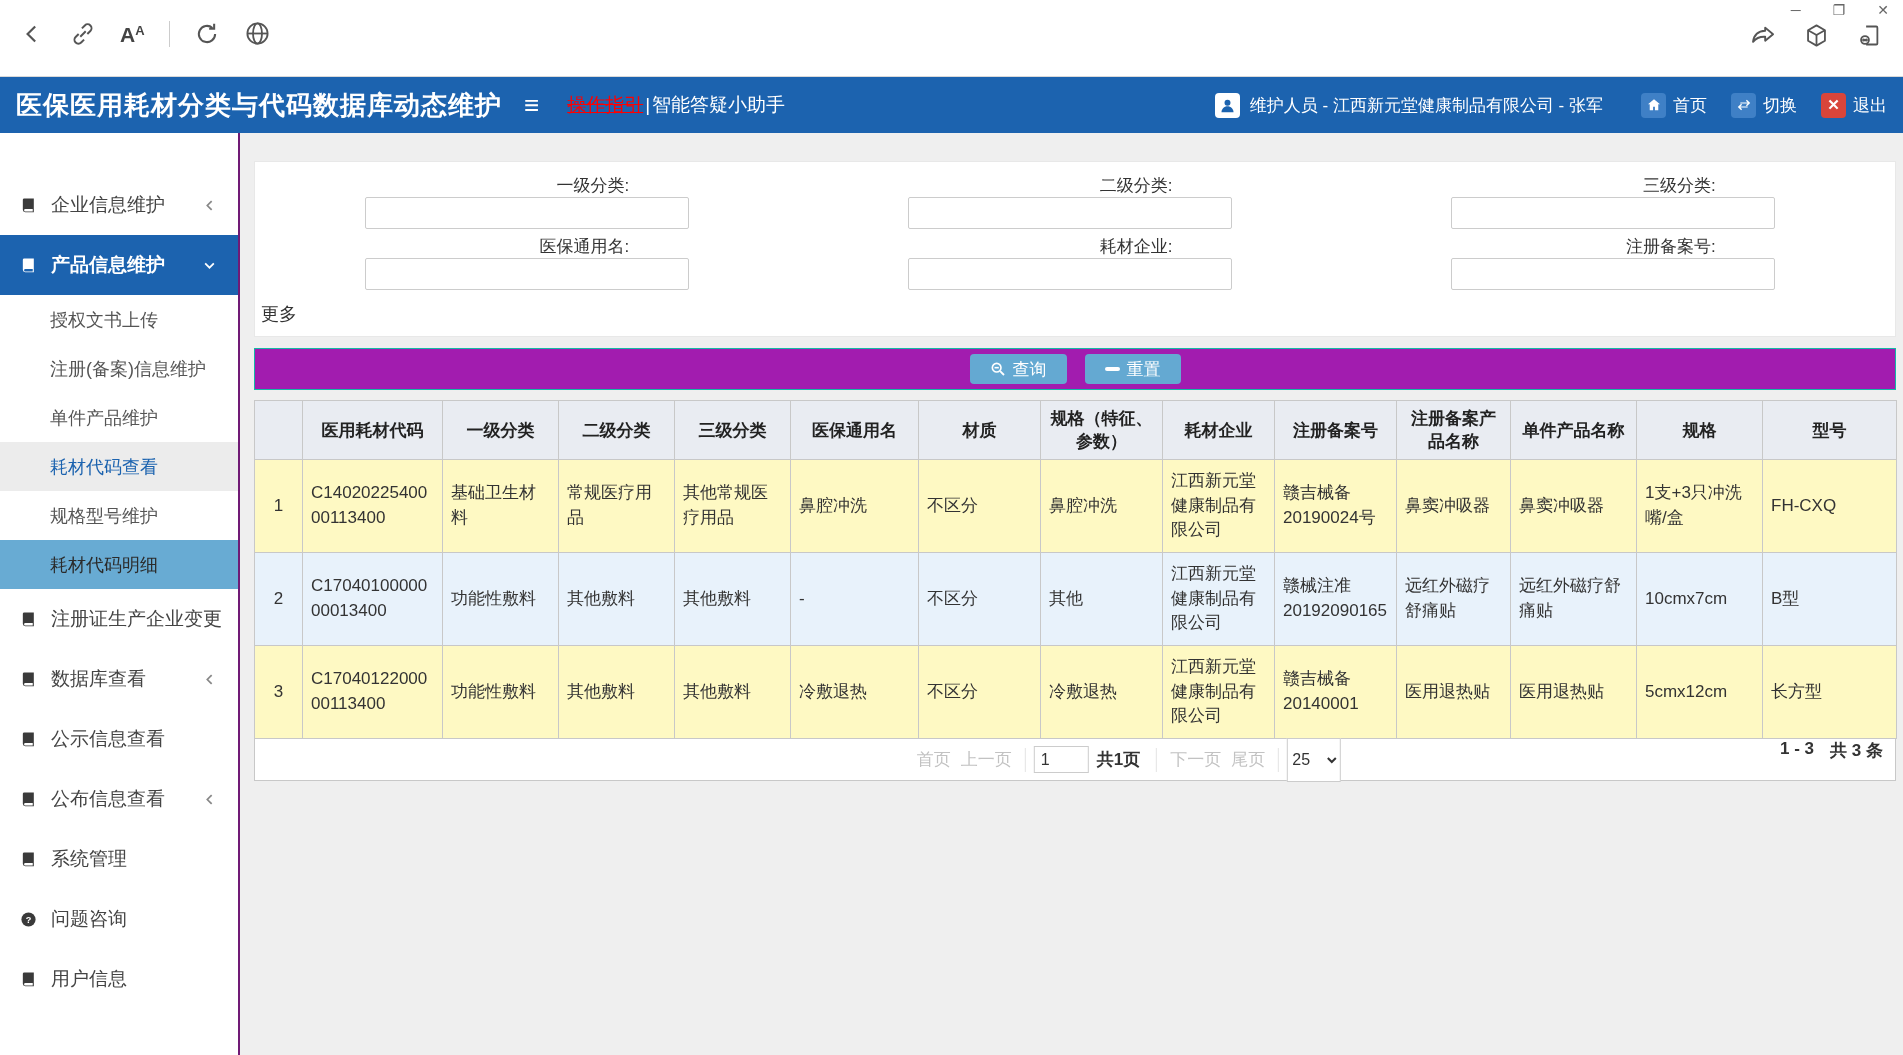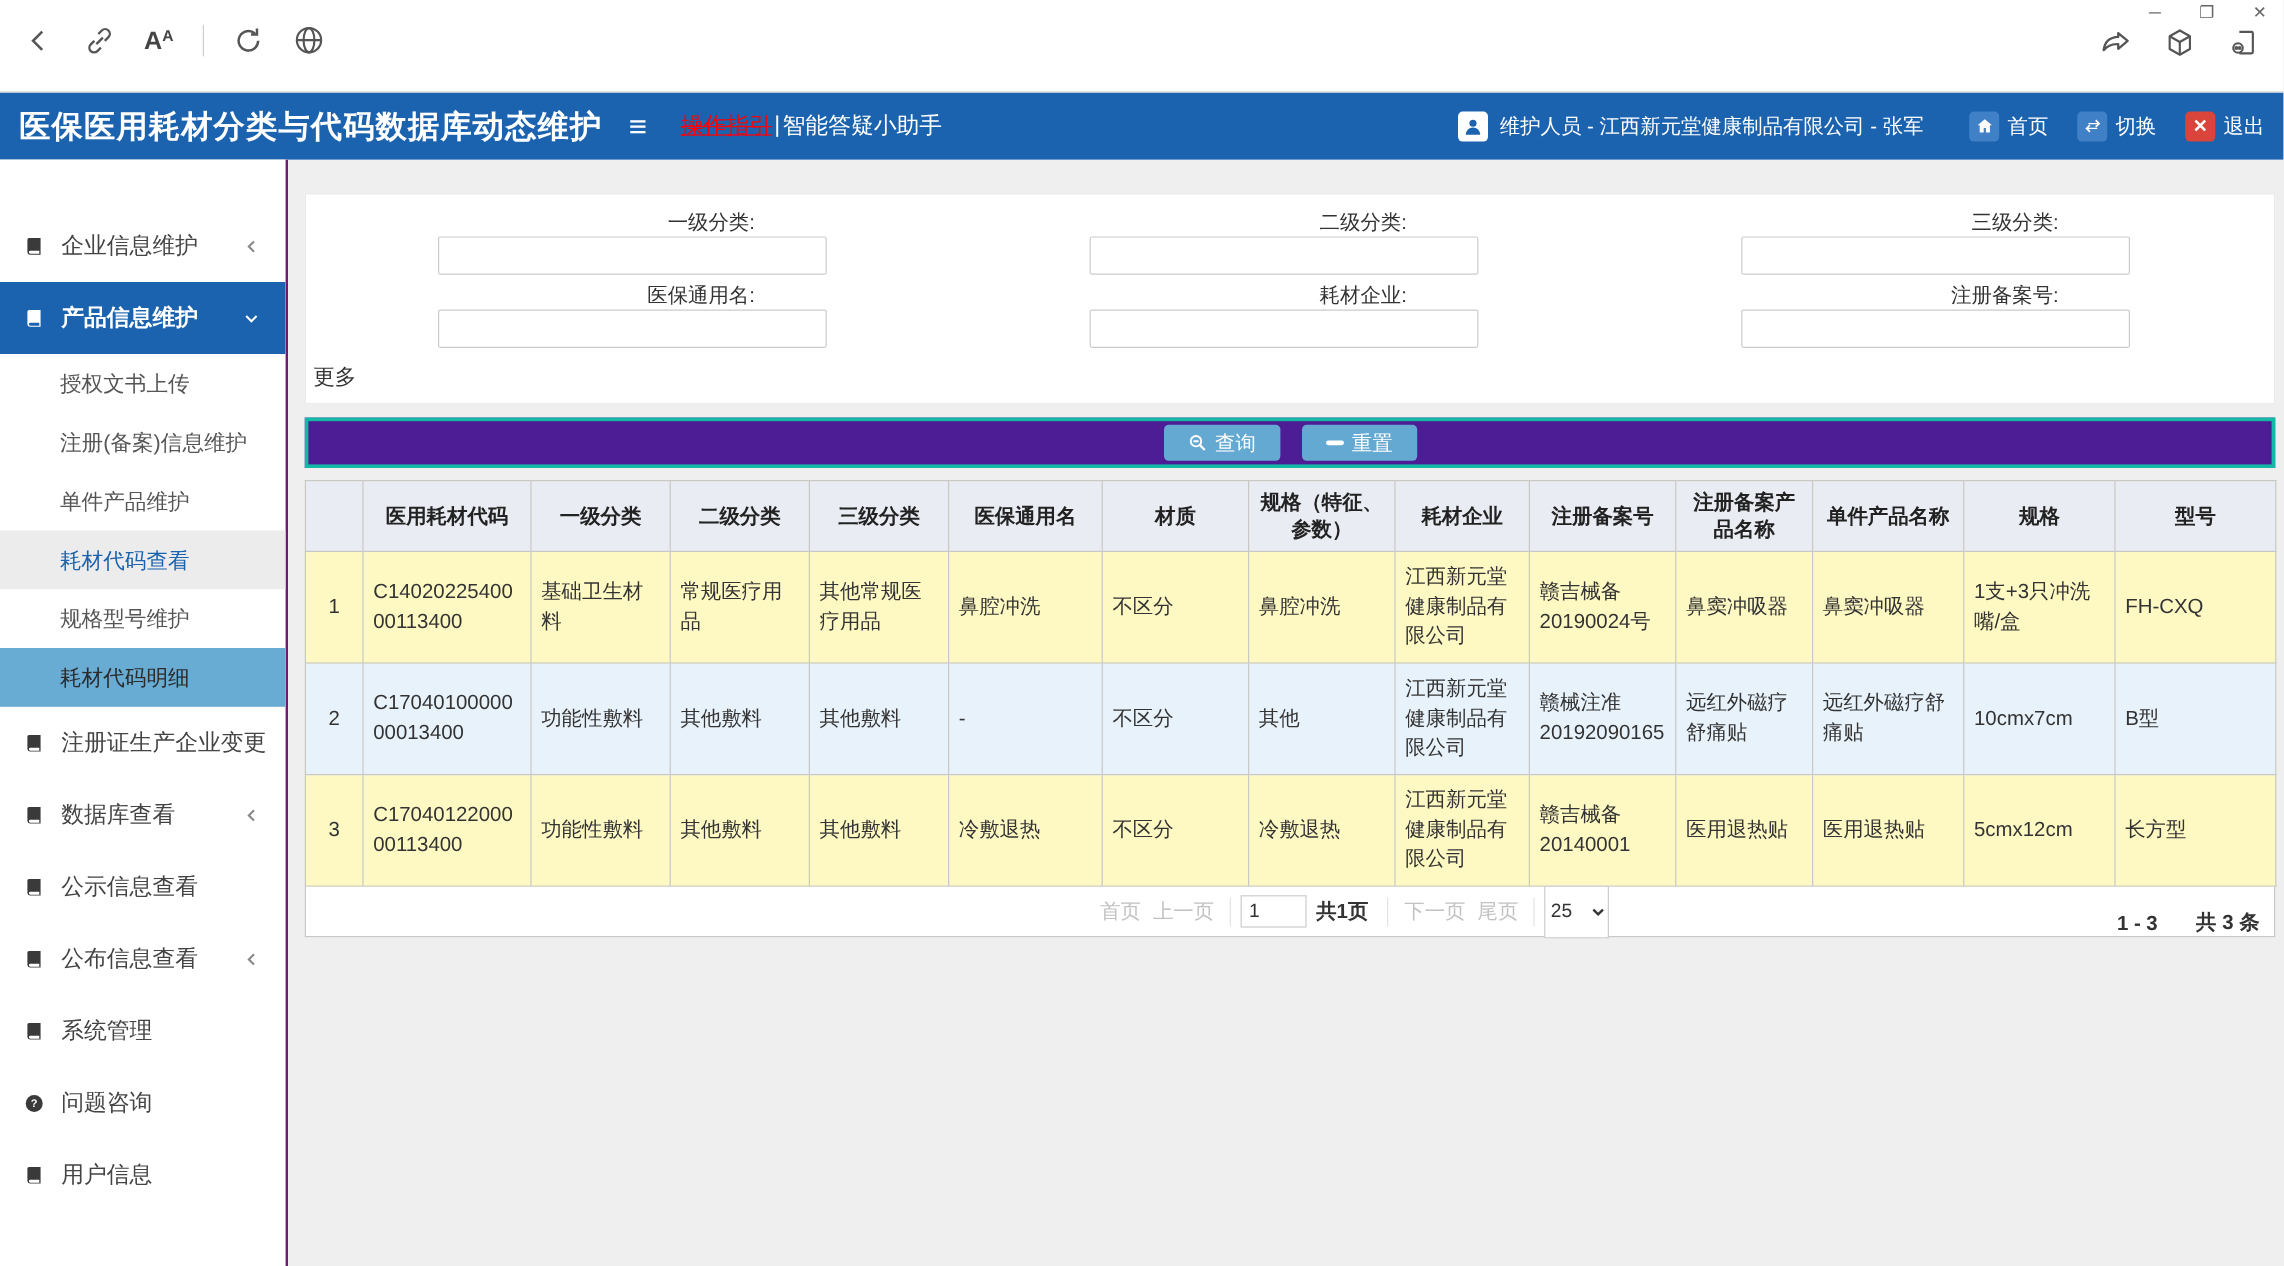--- a/index.html
+++ b/index.html
@@ -48,41 +48,41 @@
   .side-item.sub.sel { background:#68abd3; color:#2b2b2b; }
   .main { flex:1; overflow:hidden; padding:0 7px 0 14px; }
   
   .search-panel { margin-top:28px; background:#fff; border:1px solid #e8e8e8; padding:12px 10px 4px 0; }
   .f-row { display:flex; margin-bottom:6px; }
   .f-field { width:33.33%; display:flex; align-items:center;flex-direction:column; }
   .f-field label { width:215px; text-align:right; font-size:17px; color:#333; padding-right:5px; flex:0 0 auto; }
   .f-field input { width:324px; height:32px; border:1px solid #ccc; border-radius:2px; padding:0 8px; font-size:16px; outline:none; }
   .more-link { font-size:18px; color:#333; margin:6px 0 6px 6px; display:inline-block; cursor:pointer; }
   
-  .btn-strip { margin-top:11px; background:#4c1d95; border:3px solid #14b8a6; height:42px; display:flex; align-items:center; justify-content:center; gap:18px; }
+  .btn-strip { margin-top:11px; background:#a21caf; border:1px solid #14b8a6; height:42px; display:flex; align-items:center; justify-content:center; gap:18px; }
   .btn { height:30px; padding:0 20px; background:#64a9d2; border:none; border-radius:4px; color:#fff; font-size:17px; font-family:inherit; display:flex; align-items:center; gap:7px; cursor:pointer; }
   .btn .dash { width:15px; height:4px; background:#fff; border-radius:2px; display:inline-block; }
   
   .grid-wrap { margin-top:10px; }
   table.grid { border-collapse:collapse; table-layout:fixed; width:1642px; background:#fef9c3; }
   table.grid th, table.grid td { border:1px solid #c8c8c8; font-size:17px; padding:6px 8px; vertical-align:middle; }
   table.grid th { background:#e9ecf2; color:#222; font-weight:bold; text-align:center; height:50px; }
   table.grid td { color:#333; text-align:left; height:93px; line-height:1.45; }
   table.grid td.num { text-align:center; }
   table.grid td.code { word-break:break-all; }
   table.grid tr.alt td { background:#e8f2fb; }
   
   .pager-bar { position:relative; width:1642px; height:42px; background:#fff; border:1px solid #c8c8c8; border-top:none; }
   .pager { position:absolute; left:50%; top:0; height:100%; transform:translateX(-38%); display:flex; align-items:center; font-size:17px; color:#c2c2c2; }
   .pager .pg-link { padding:0 5px; cursor:default; }
   .pager .sep { width:1px; height:24px; background:#e3e3e3; margin:0 8px; }
   .pager input { width:55px; height:27px; border:1px solid #ccc; font-size:16px; padding:0 6px; color:#333; outline:none; }
   .pager .pages { color:#333; font-weight:bold; margin:0 8px; white-space:nowrap; }
   .pager select { width:54px; height:44px; border:1px solid #ccc; font-size:16px; color:#333; background:#fff; }
-  .pg-count { position:absolute; right:12px; top:0; height:100%; display:flex; align-items:flex-end; gap:32px; font-size:17px; color:#333; font-weight:bold; }
+  .pg-count { position:absolute; right:12px; top:0; height:100%; display:flex; align-items:flex-start; gap:16px; font-size:17px; color:#333; font-weight:bold; }
   svg { display:block; }
 </style>
 </head>
 <body>
 
 <div class="chrome">
   <div class="win-ctrls">
     <span>─</span>
     <span>❐</span>
     <span>✕</span>

